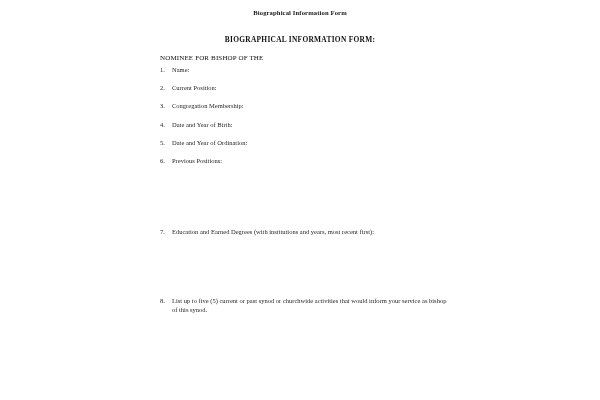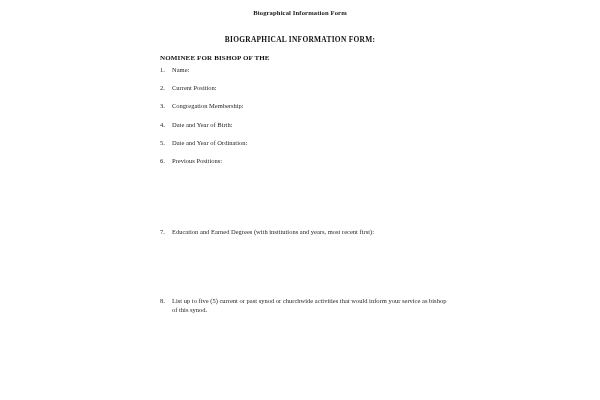--- a/index.html
+++ b/index.html
@@ -41,21 +41,21 @@
     font-size: 7.4px;
     font-weight: bold;
     letter-spacing: 0.04em;
     color: #101113;
   }
   .doc-subtitle {
     position: absolute;
     left: 160px;
     top: 54px;
     font-size: 7.0px;
-    font-weight: bold;
+    font-weight: normal;
     letter-spacing: 0.02em;
     color: #101113;
   }
   .form-list {
     position: absolute;
     left: 160px;
     top: 66px;
     width: 290px;
     margin: 0;
     padding: 0;

